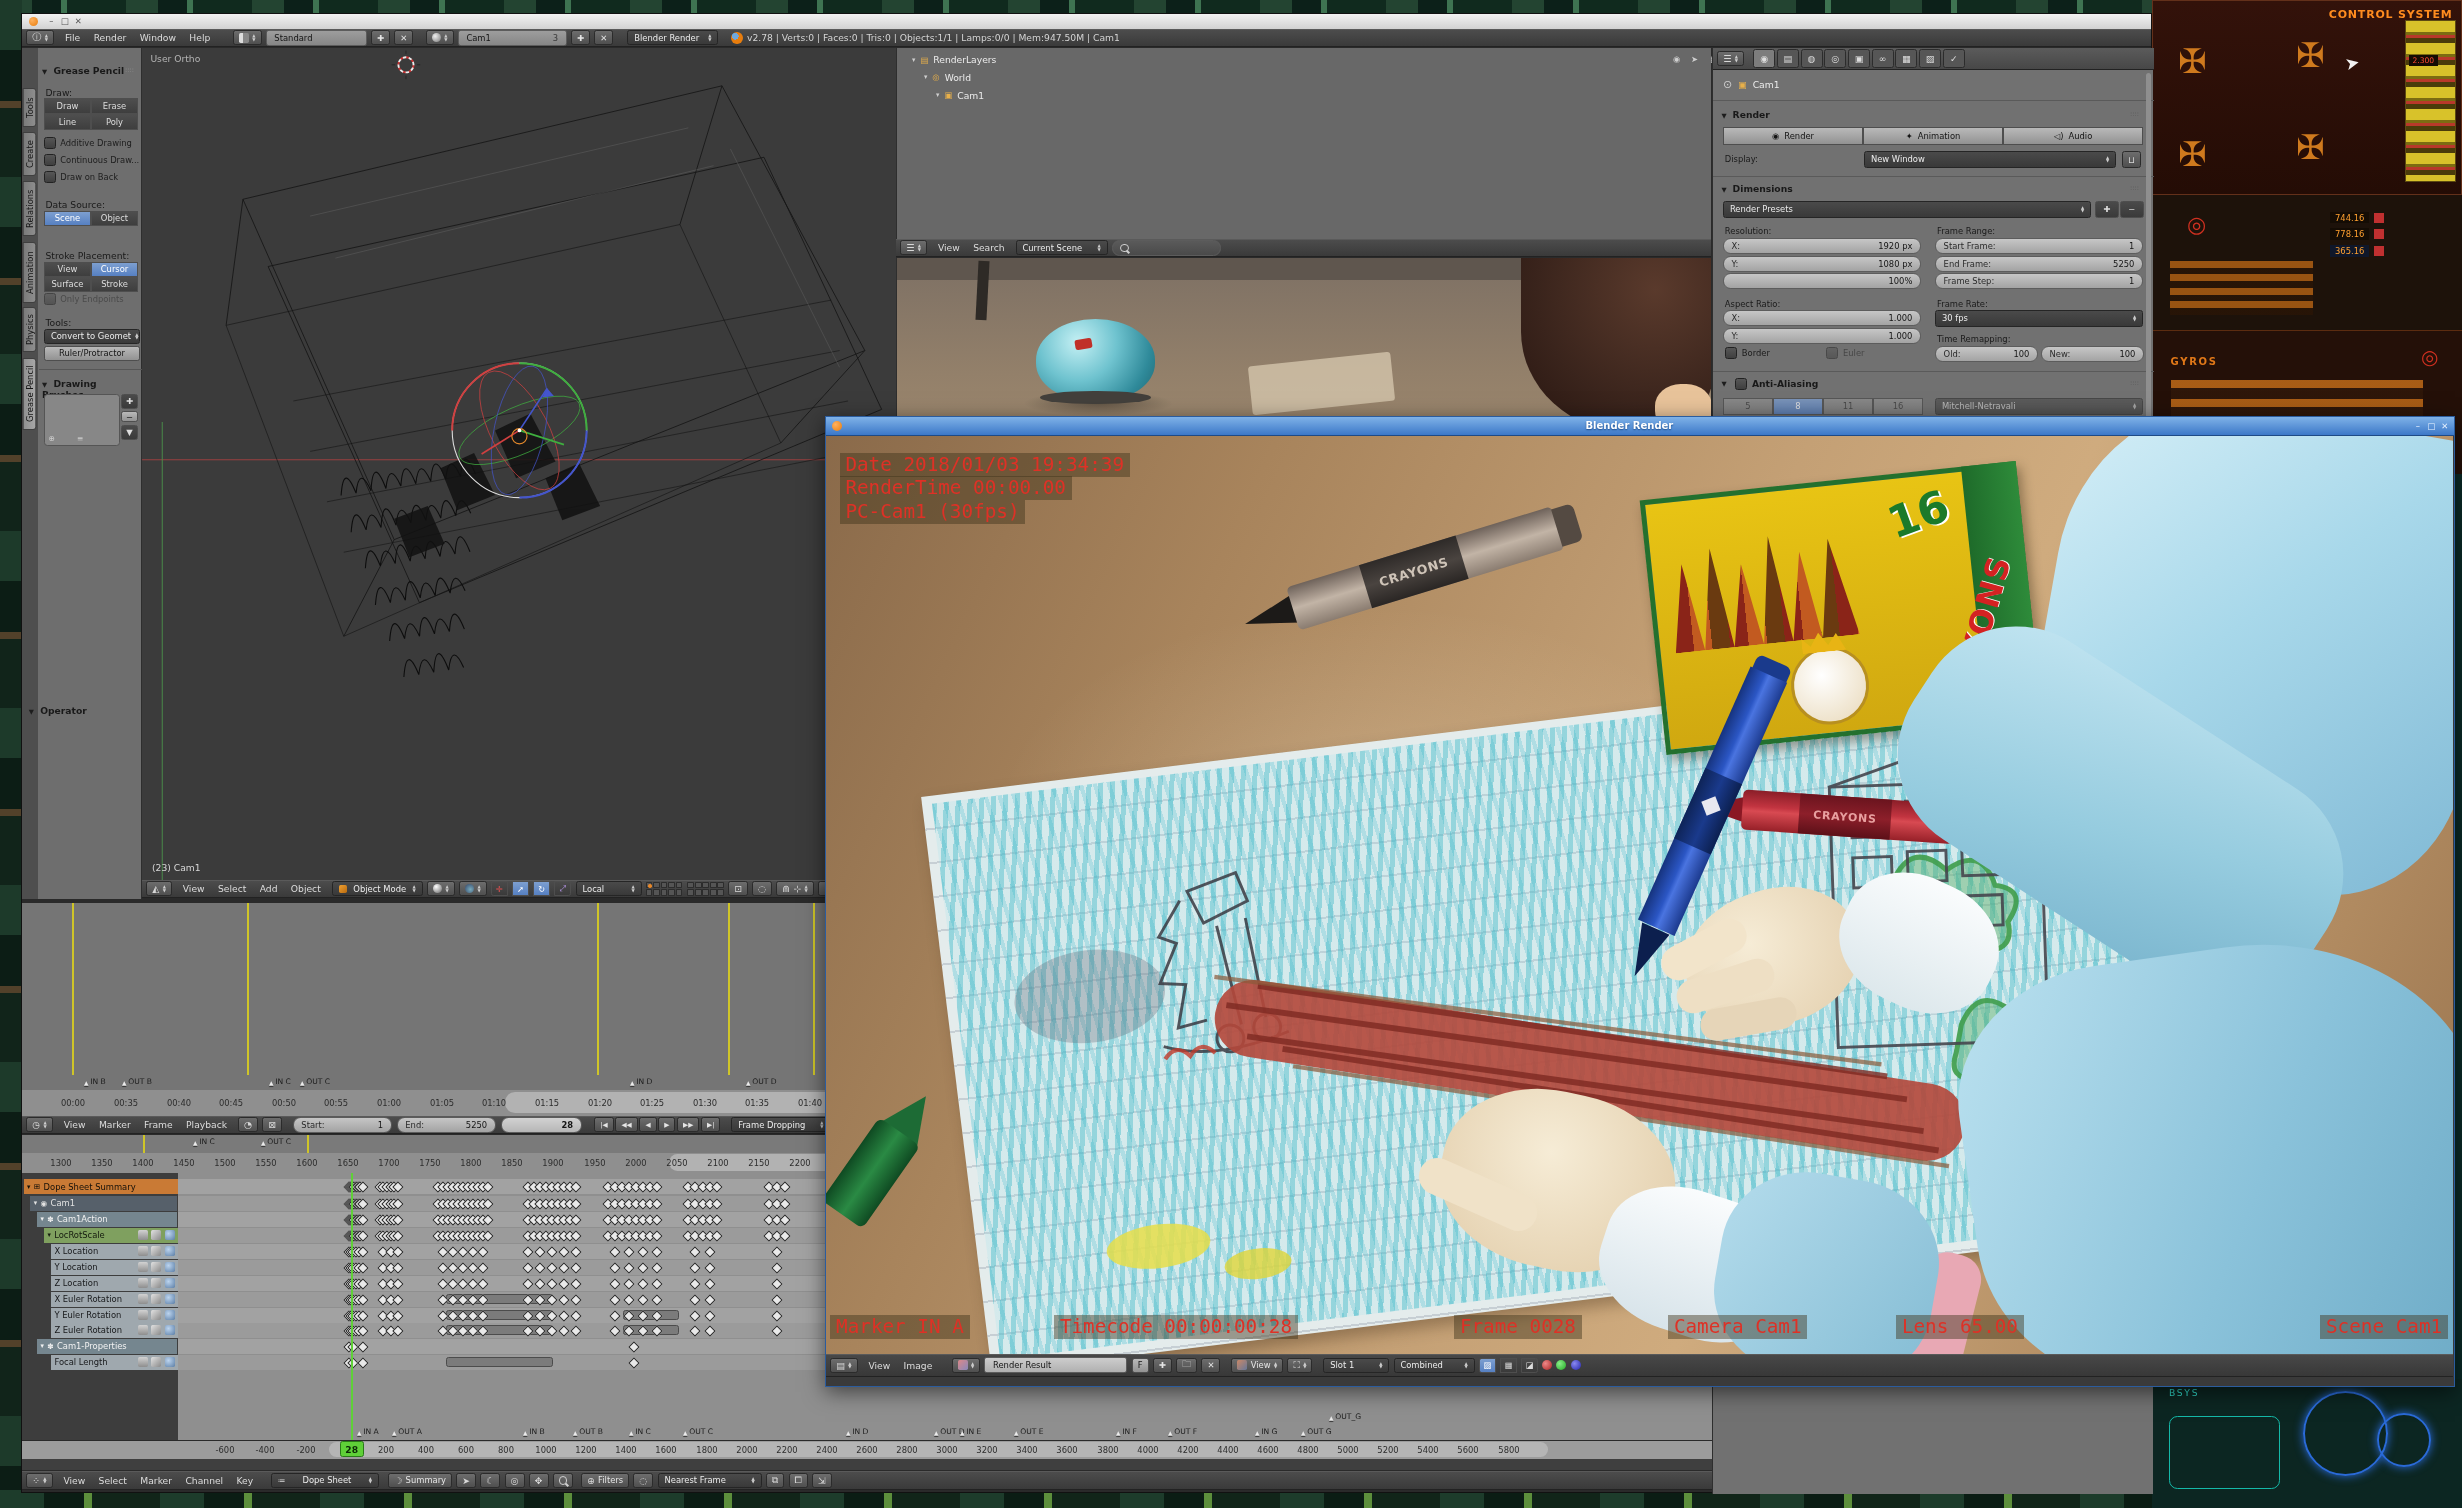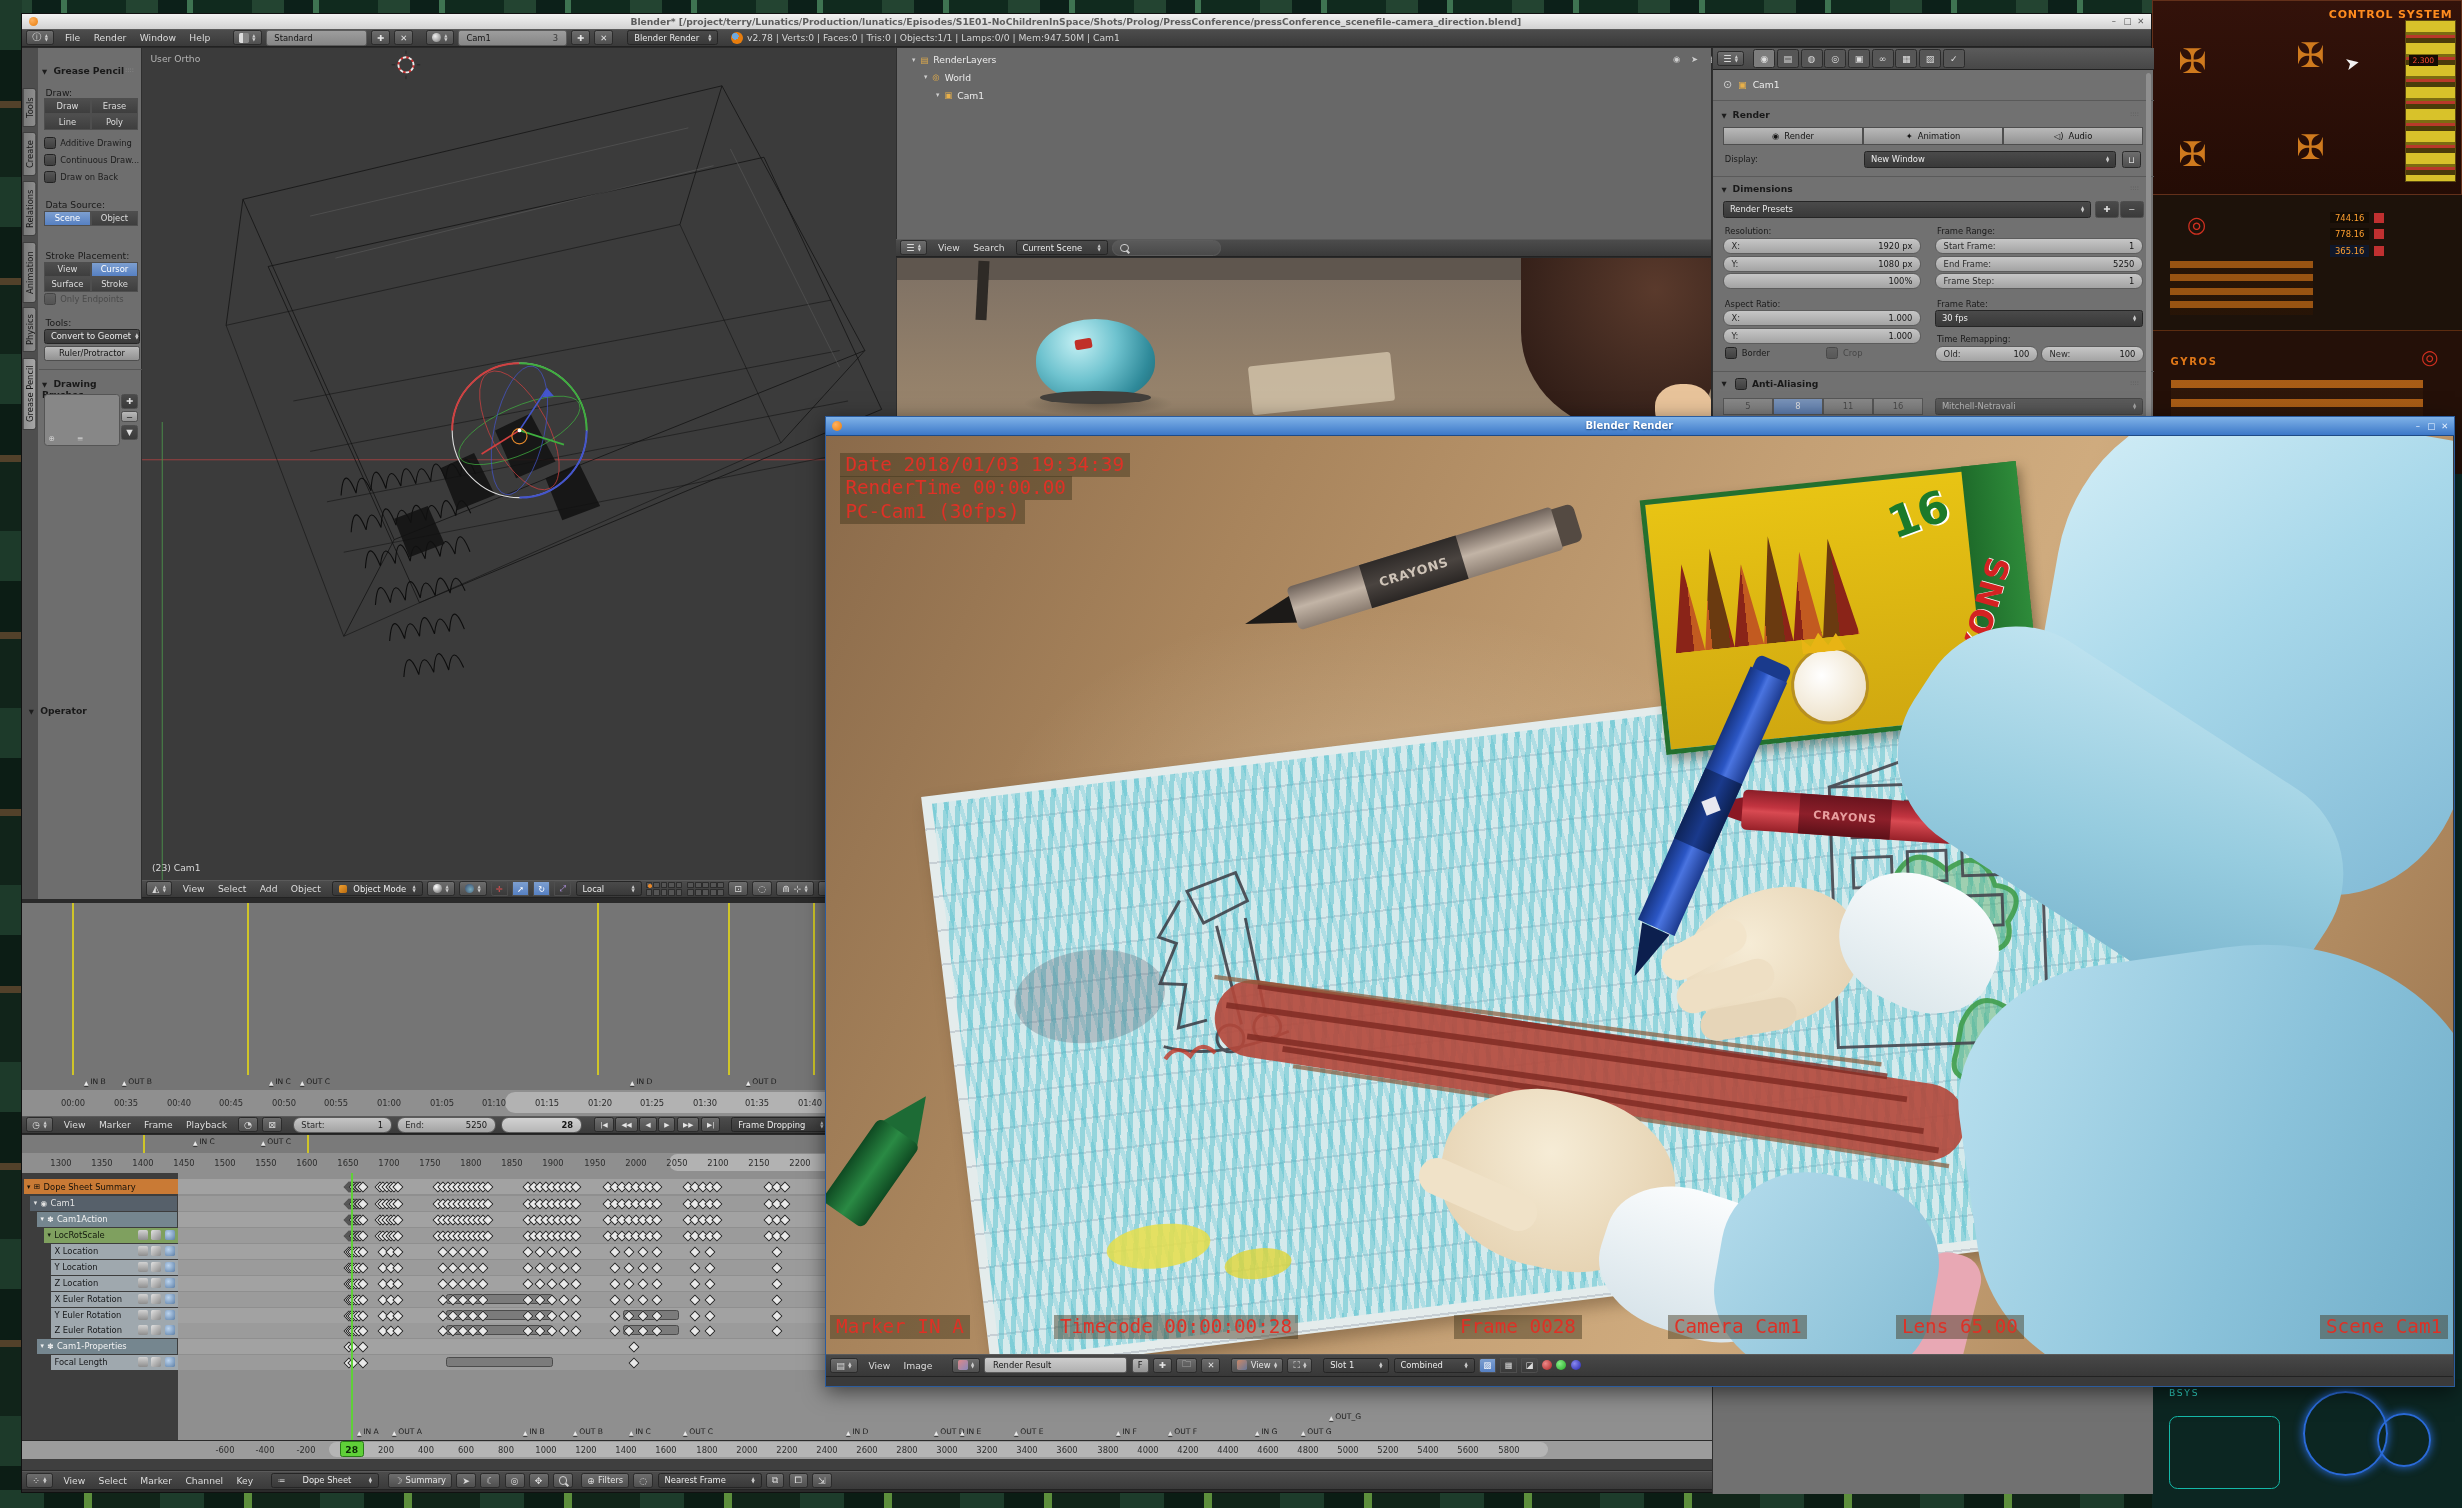--- a/index.html
+++ b/index.html
@@ -100,21 +100,20 @@
   <div class="abs" style="left:17px;top:8.4px;color:#30d8c8;font-size:9.2px;letter-spacing:1.7px;">BSYS</div>
   <div class="abs" style="left:151px;top:11.8px;width:81px;height:81px;border:2.5px solid #2a6ad8;border-radius:50%;box-shadow:0 0 10px #2a6ad8;"></div>
   <div class="abs" style="left:225px;top:34px;width:50px;height:50px;border:2.5px solid #2a6ad8;border-radius:50%;box-shadow:0 0 10px #2a6ad8;"></div>
   <div class="abs" style="left:17px;top:37px;width:109px;height:71px;border:1.7px solid #15b8a8;border-radius:8.4px;"></div>
 </div>
 
 <div class="abs" style="left:21px;top:12.6px;width:2131px;height:1480px;background:#2a2a2a;border:0.8px solid #111;box-sizing:border-box;">
 
   <div class="abs" style="left:0;top:0;width:2129px;height:15px;background:linear-gradient(#f2f2f2,#d2d2d2);border-bottom:0.8px solid #9a9a9a;display:flex;align-items:center;">
     <span style="width:9.2px;height:9.2px;border-radius:50%;background:radial-gradient(circle at 35% 35%,#ffb15e,#e87d0d);margin:0 6.7px;"></span>
-    <span style="flex:1;text-align:center;color:#5c5c5c;font-weight:bold;font-size:9.2px;white-space:nowrap;overflow:hidden;">Blender* [/project/terry/Lunatics/Production/lunatics/Episodes/S1E01-NoChildrenInSpace/Shots/Prolog/PressConference/pressConference_scenefile-camera_direction.blend]</span>
     <span class="wbtn">–</span>
     <span class="wbtn">□</span>
     <span class="wbtn" style="margin-right:3.4px;">✕</span>
   </div>
 
   <div class="abs hdr" style="left:0;top:15px;width:2129px;height:18.5px;">
     <span class="hbtn">
         <span class="glyph">ⓘ</span>
         <span class="updn"></span>
       </span>
@@ -497,21 +496,21 @@
         <span class="updn"></span>
       </div>
     <div class="abs" style="left:224px;top:286px;color:#1a1a1a;">Time Remapping:</div>
     <div id="remap-rows"></div>
     <div class="abs" style="left:11.8px;top:299px;display:flex;align-items:center;gap:5px;">
       <span class="chk"></span>
       <span style="color:#1a1a1a;">Border</span>
       </div>
     <div class="abs" style="left:113px;top:299px;display:flex;align-items:center;gap:5px;opacity:.5;">
       <span class="chk"></span>
-      <span style="color:#1a1a1a;">Crop</span>
+      <span style="color:#1a1a1a;">Euler</span>
       </div>
     <div class="abs" style="left:0;top:323px;width:441px;height:0.8px;background:#5a5a5a;"></div>
     <div class="abs" style="left:8.4px;top:330px;display:flex;align-items:center;gap:5px;">
       <span class="tri">▼</span>
       <span class="chk"></span>
       <span class="panel-hd">Anti-Aliasing</span>
       </div>
     <div class="abs" style="left:417px;top:331px;color:#5c5c5c;font-size:6.7px;">::::</div>
     <div id="aa-samples" class="abs" style="left:10px;top:350px;display:flex;opacity:.75;">
         <div class="gbtn" style="width: 50px; height: 17.7px; background: linear-gradient(rgb(143, 143, 143), rgb(126, 126, 126)); color: rgb(60, 60, 60);">5</div>

